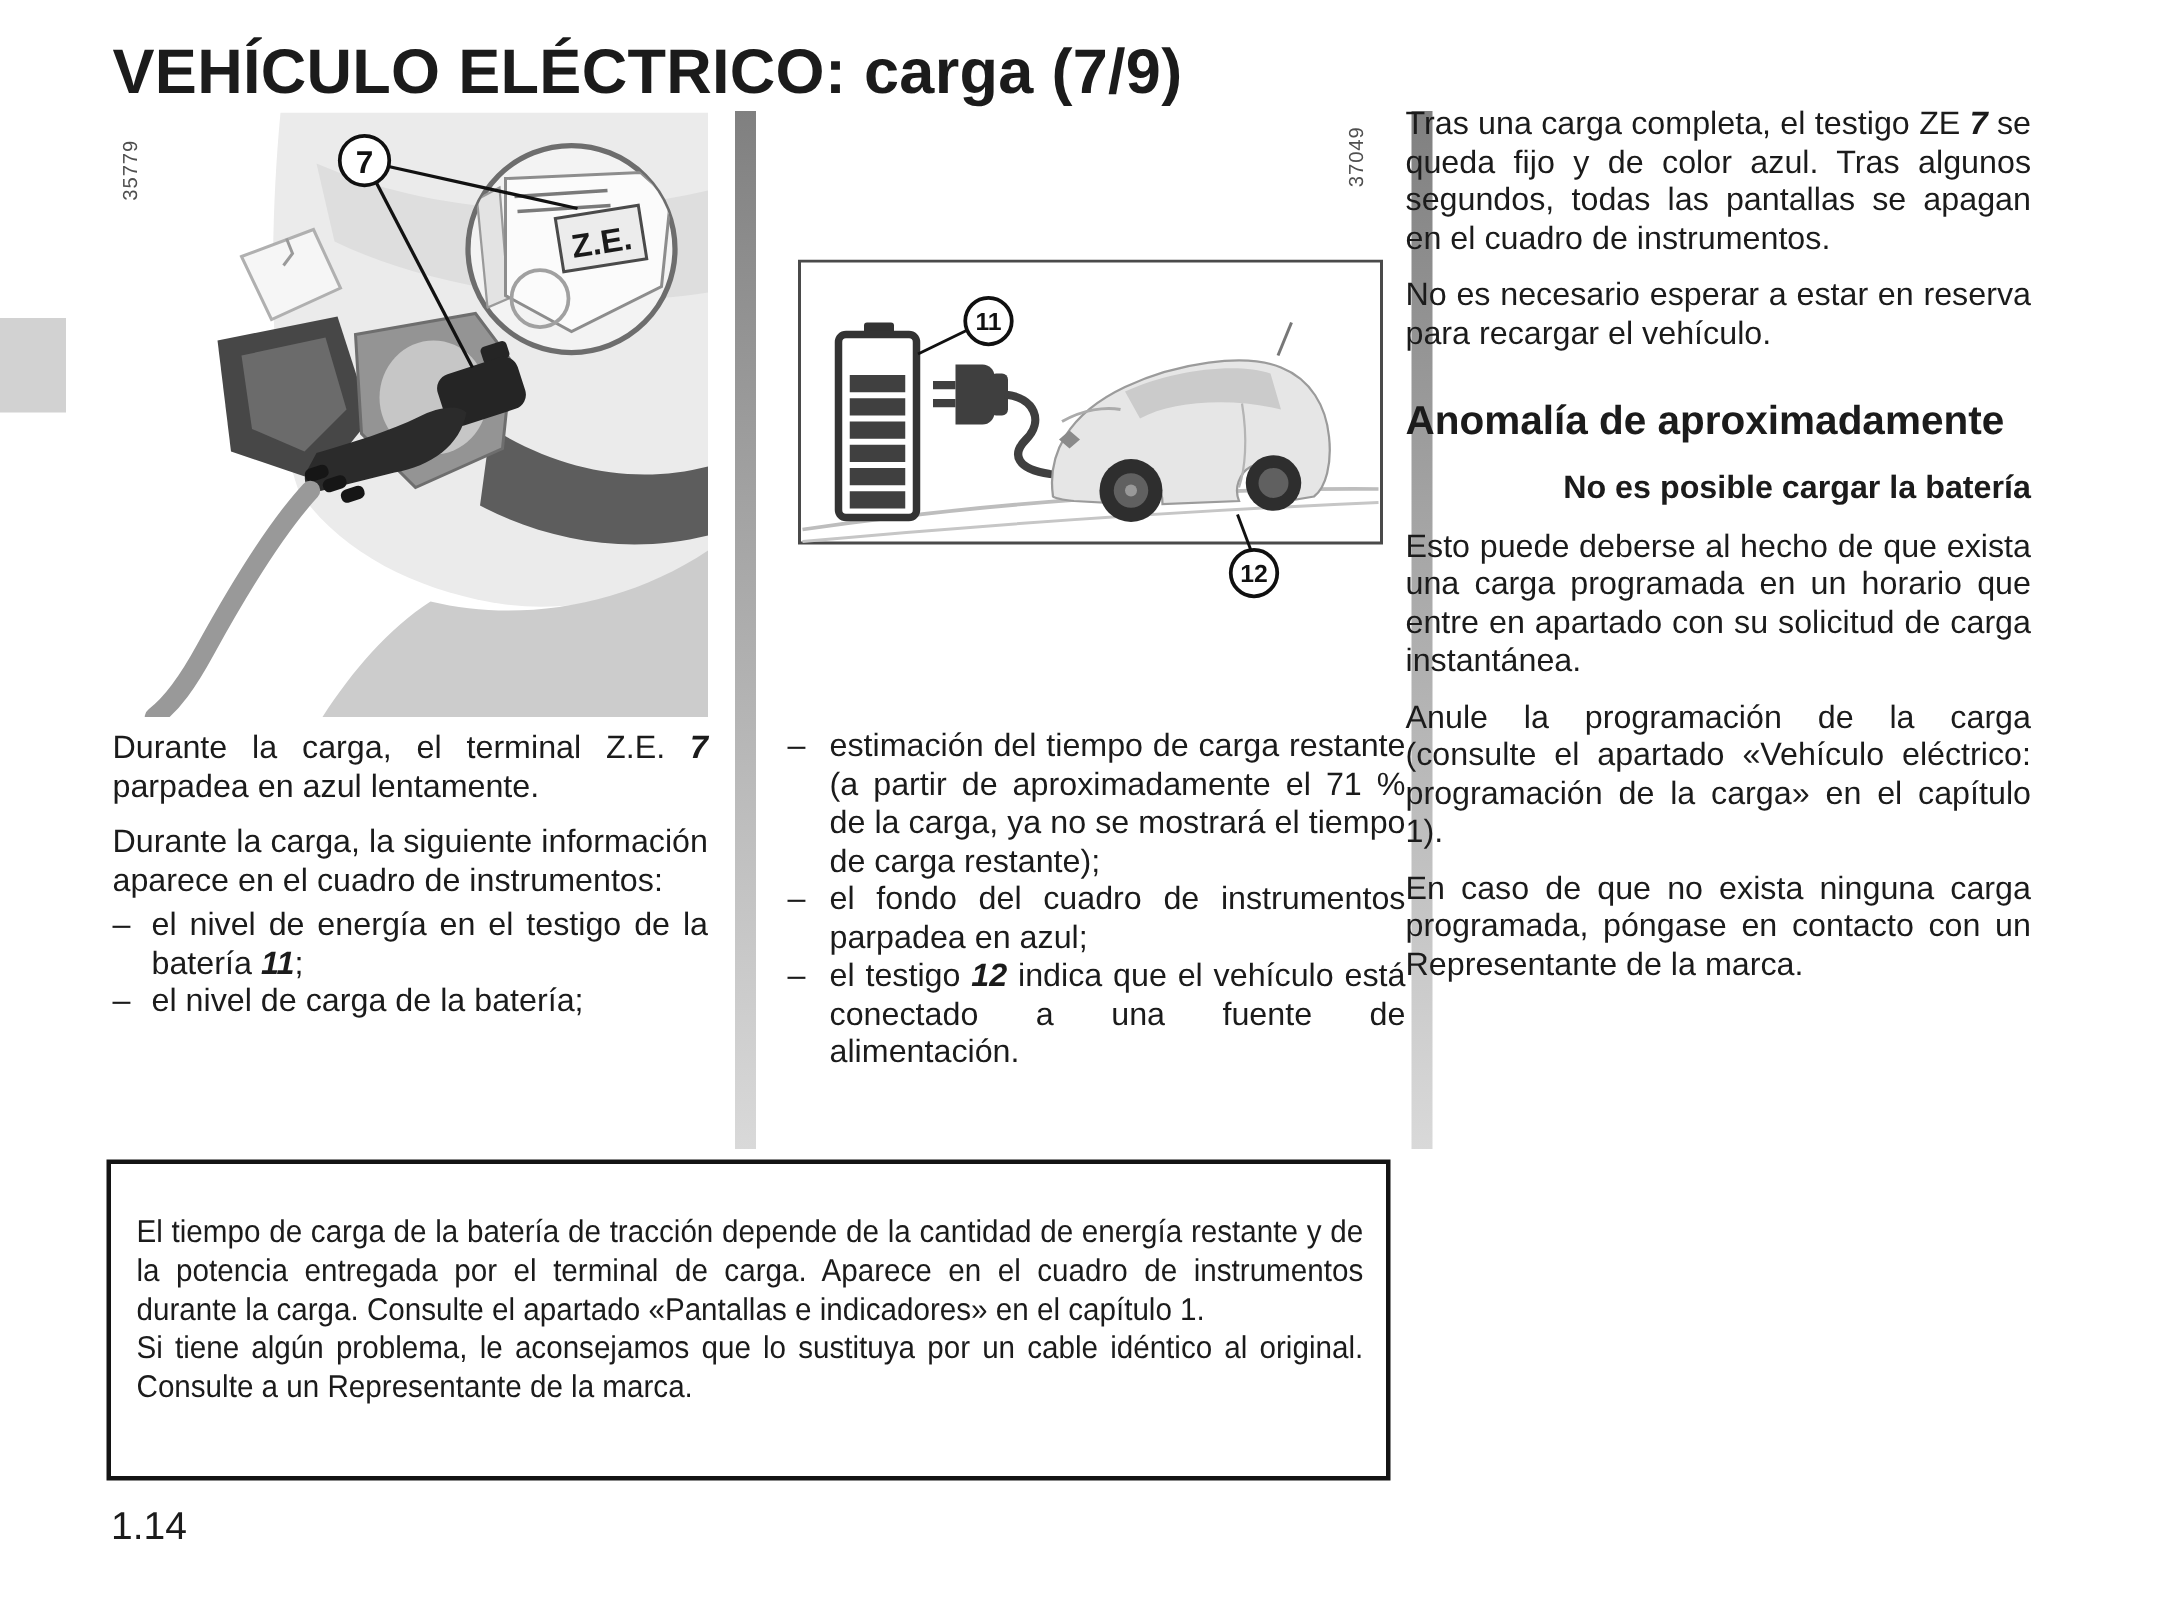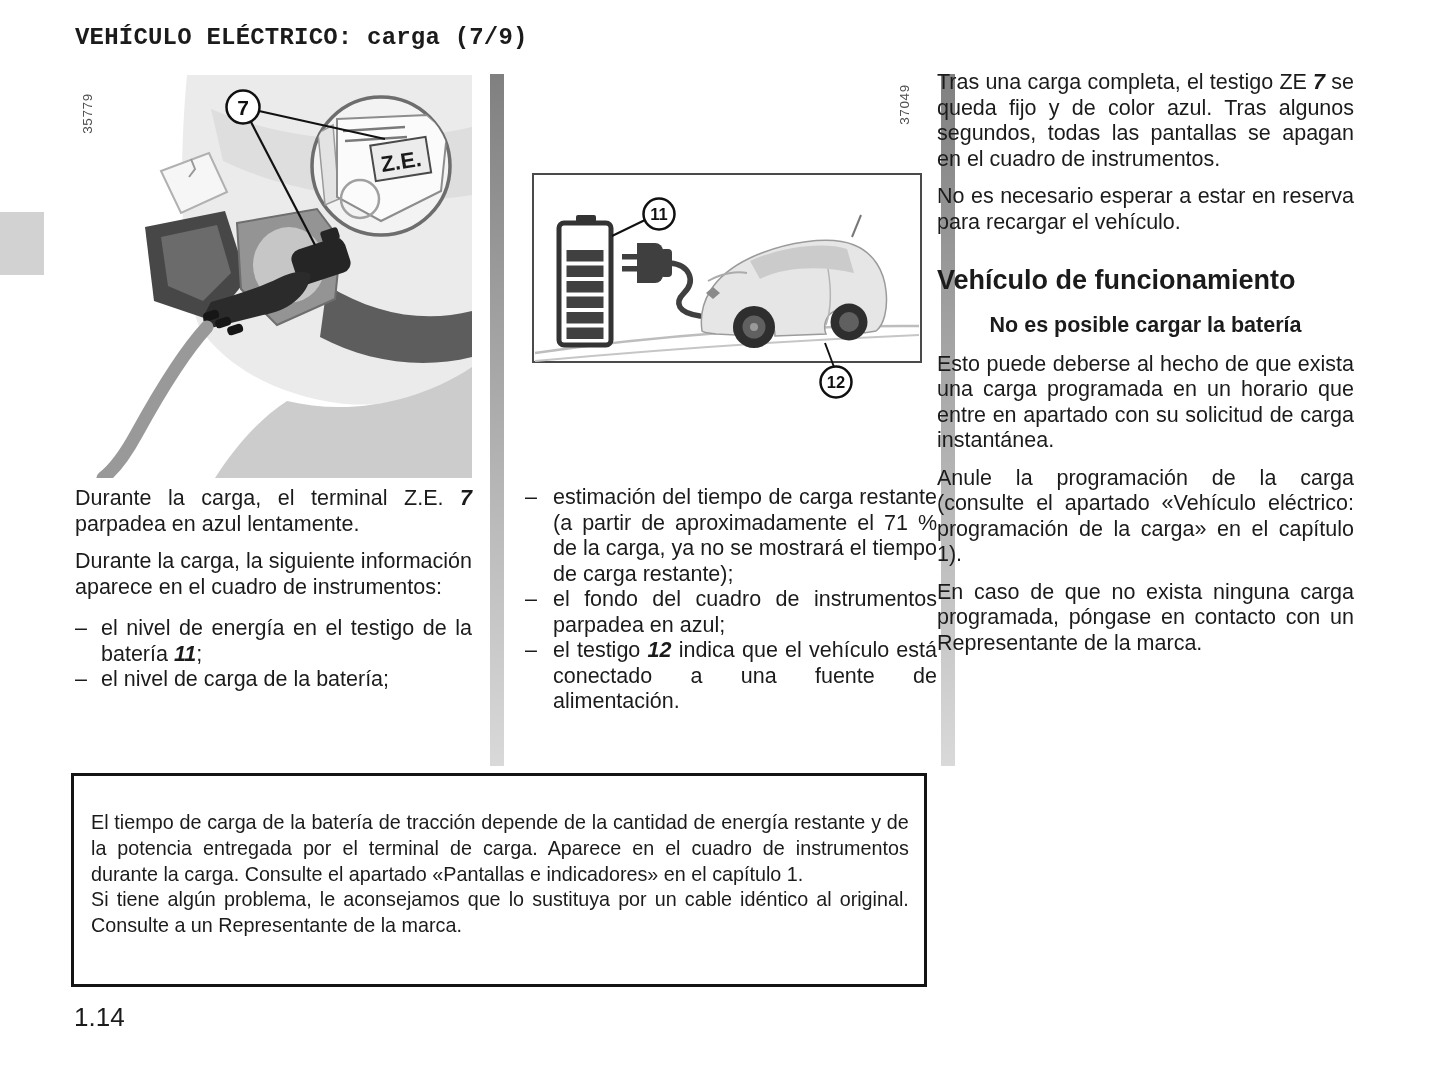--- a/index.html
+++ b/index.html
@@ -1,21 +1,21 @@
 <!DOCTYPE html>
 <html><head>
 <meta charset="utf-8">
 <style>
   html,body { margin:0; padding:0; background:#ffffff; }
   .page {
     position:relative; width:1445px; height:1070px; background:#ffffff;
     font-family:"Liberation Sans","DejaVu Sans",sans-serif; color:#1b1b1b;
     overflow:hidden;
   }
-  .title { position:absolute; left:75px; top:24px; font-size:24px; font-weight:bold; letter-spacing:0.2px; white-space:nowrap;font-family:Liberation Mono, monospace; }
+  .title { position:absolute; left:75px; top:24px; font-size:42px; font-weight:bold; letter-spacing:0.2px; white-space:nowrap; }
   .tab-marker { position:absolute; left:0; top:212px; width:44px; height:63px; background:#d2d2d2; }
   .vbar { position:absolute; top:74px; height:692px; width:14px;
           background:linear-gradient(180deg,#808080 0%,#a9a9a9 45%,#d9d9d9 100%); }
   #bar1 { left:490px; }
   #bar2 { left:941px; }
 
   .fig-id { position:absolute; font-size:13.5px; color:#4f4f4f; letter-spacing:0.6px;
             width:58px; text-align:center; transform:rotate(-90deg); transform-origin:center; }
   #fig-id-left { left:58px; top:106px; }
   #fig-id-mid  { left:875px; top:97px; }
@@ -31,21 +31,21 @@
   .col p.last { margin-bottom:0; }
 
   ul.dashlist { list-style:none; margin:0; padding:0; }
   ul.dashlist li { position:relative; padding-left:26px; margin:0; }
   ul.dashlist li .dash { position:absolute; left:0; top:0; }
   #col-mid-text ul.dashlist { padding-left:12px; }
   #col-mid-text ul.dashlist li { padding-left:28px; }
 
   .num { font-weight:bold; font-style:italic; }
   .section-heading { font-size:27px; line-height:30px; font-weight:bold; margin:30px 0 18px 0; text-align:left; }
-  .sub-heading { font-size:21.5px; font-weight:bold; margin:0 0 13px 0; text-align:center; }
+  .sub-heading { font-size:21.5px; font-weight:bold; margin:0 0 13px 0; text-align:right; }
 
   .note-box { position:absolute; left:71px; top:773px; width:850px; height:208px; border:3px solid #141414; background:#fff; }
   .note-inner { position:absolute; left:17px; top:33px; width:870px; transform:scaleX(0.94);
                 transform-origin:0 0; font-size:21px; line-height:25.8px; text-align:justify; }
   .note-inner p { margin:0; }
 
   .page-num { position:absolute; left:74px; top:1002px; font-size:26px; }
 
   svg text.callout-num { font-family:"Liberation Sans","DejaVu Sans",sans-serif; font-weight:bold; fill:#111; }
   svg text.ze { font-family:"Liberation Sans","DejaVu Sans",sans-serif; font-weight:bold; fill:#1a1a1a; }
@@ -163,39 +163,39 @@
     </g>
     <g>
       <path d="M293,170 L302,194" stroke="#111" stroke-width="2"></path>
       <circle cx="304" cy="209" r="15.5" fill="#fff" stroke="#101010" stroke-width="2.5"></circle>
       <text class="callout-num" x="304" y="215" font-size="16.5" text-anchor="middle">12</text>
     </g>
   </svg>
 
   <div class="col" id="col-left-text">
     <p><span>Durante la carga, el terminal Z.E. </span><span class="num">7</span><span> parpadea en azul lentamente.</span></p>
-    <p style="margin-bottom:16px">Durante la carga, la siguiente información aparece en el cuadro de instrumentos:</p>
+    <p style="margin-bottom:4px">Durante la carga, la siguiente información aparece en el cuadro de instrumentos:</p>
     <ul class="dashlist">
       <li><span class="dash">–</span><span>el nivel de energía en el testigo de la batería </span><span class="num">11</span><span>;</span></li>
       <li><span class="dash">–</span><span>el nivel de carga de la batería;</span></li>
     </ul>
   </div>
 
   <div class="col" id="col-mid-text">
     <ul class="dashlist">
       <li><span class="dash">–</span><span>estimación del tiempo de carga restante (a partir de aproximadamente el 71 % de la carga, ya no se mostrará el tiempo de carga restante);</span></li>
       <li><span class="dash">–</span><span>el fondo del cuadro de instrumentos parpadea en azul;</span></li>
       <li><span class="dash">–</span><span>el testigo </span><span class="num">12</span><span> indica que el vehículo está conectado a una fuente de alimentación.</span></li>
     </ul>
   </div>
 
   <div class="col" id="col-right-text">
     <p><span>Tras una carga completa, el testigo ZE </span><span class="num">7</span><span> se queda fijo y de color azul. Tras algunos segundos, todas las pantallas se apagan en el cuadro de instrumentos.</span></p>
     <p>No es necesario esperar a estar en reserva para recargar el vehículo.</p>
-    <div class="section-heading">Vehículo de funcionamiento</div>
+    <div class="section-heading">Anomalía de aproximadamente</div>
     <div class="sub-heading">No es posible cargar la batería</div>
     <p>Esto puede deberse al hecho de que exista una carga programada en un horario que entre en apartado con su solicitud de carga instantánea.</p>
     <p>Anule la programación de la carga (consulte el apartado «Vehículo eléctrico: programación de la carga» en el capítulo 1).</p>
     <p class="last">En caso de que no exista ninguna carga programada, póngase en contacto con un Representante de la marca.</p>
   </div>
 
   <div class="note-box">
     <div class="note-inner">
       <p>El tiempo de carga de la batería de tracción depende de la cantidad de energía restante y de la potencia entregada por el terminal de carga. Aparece en el cuadro de instrumentos durante la carga. Consulte el apartado «Pantallas e indicadores» en el capítulo 1.</p>
       <p>Si tiene algún problema, le aconsejamos que lo sustituya por un cable idéntico al original. Consulte a un Representante de la marca.</p>

